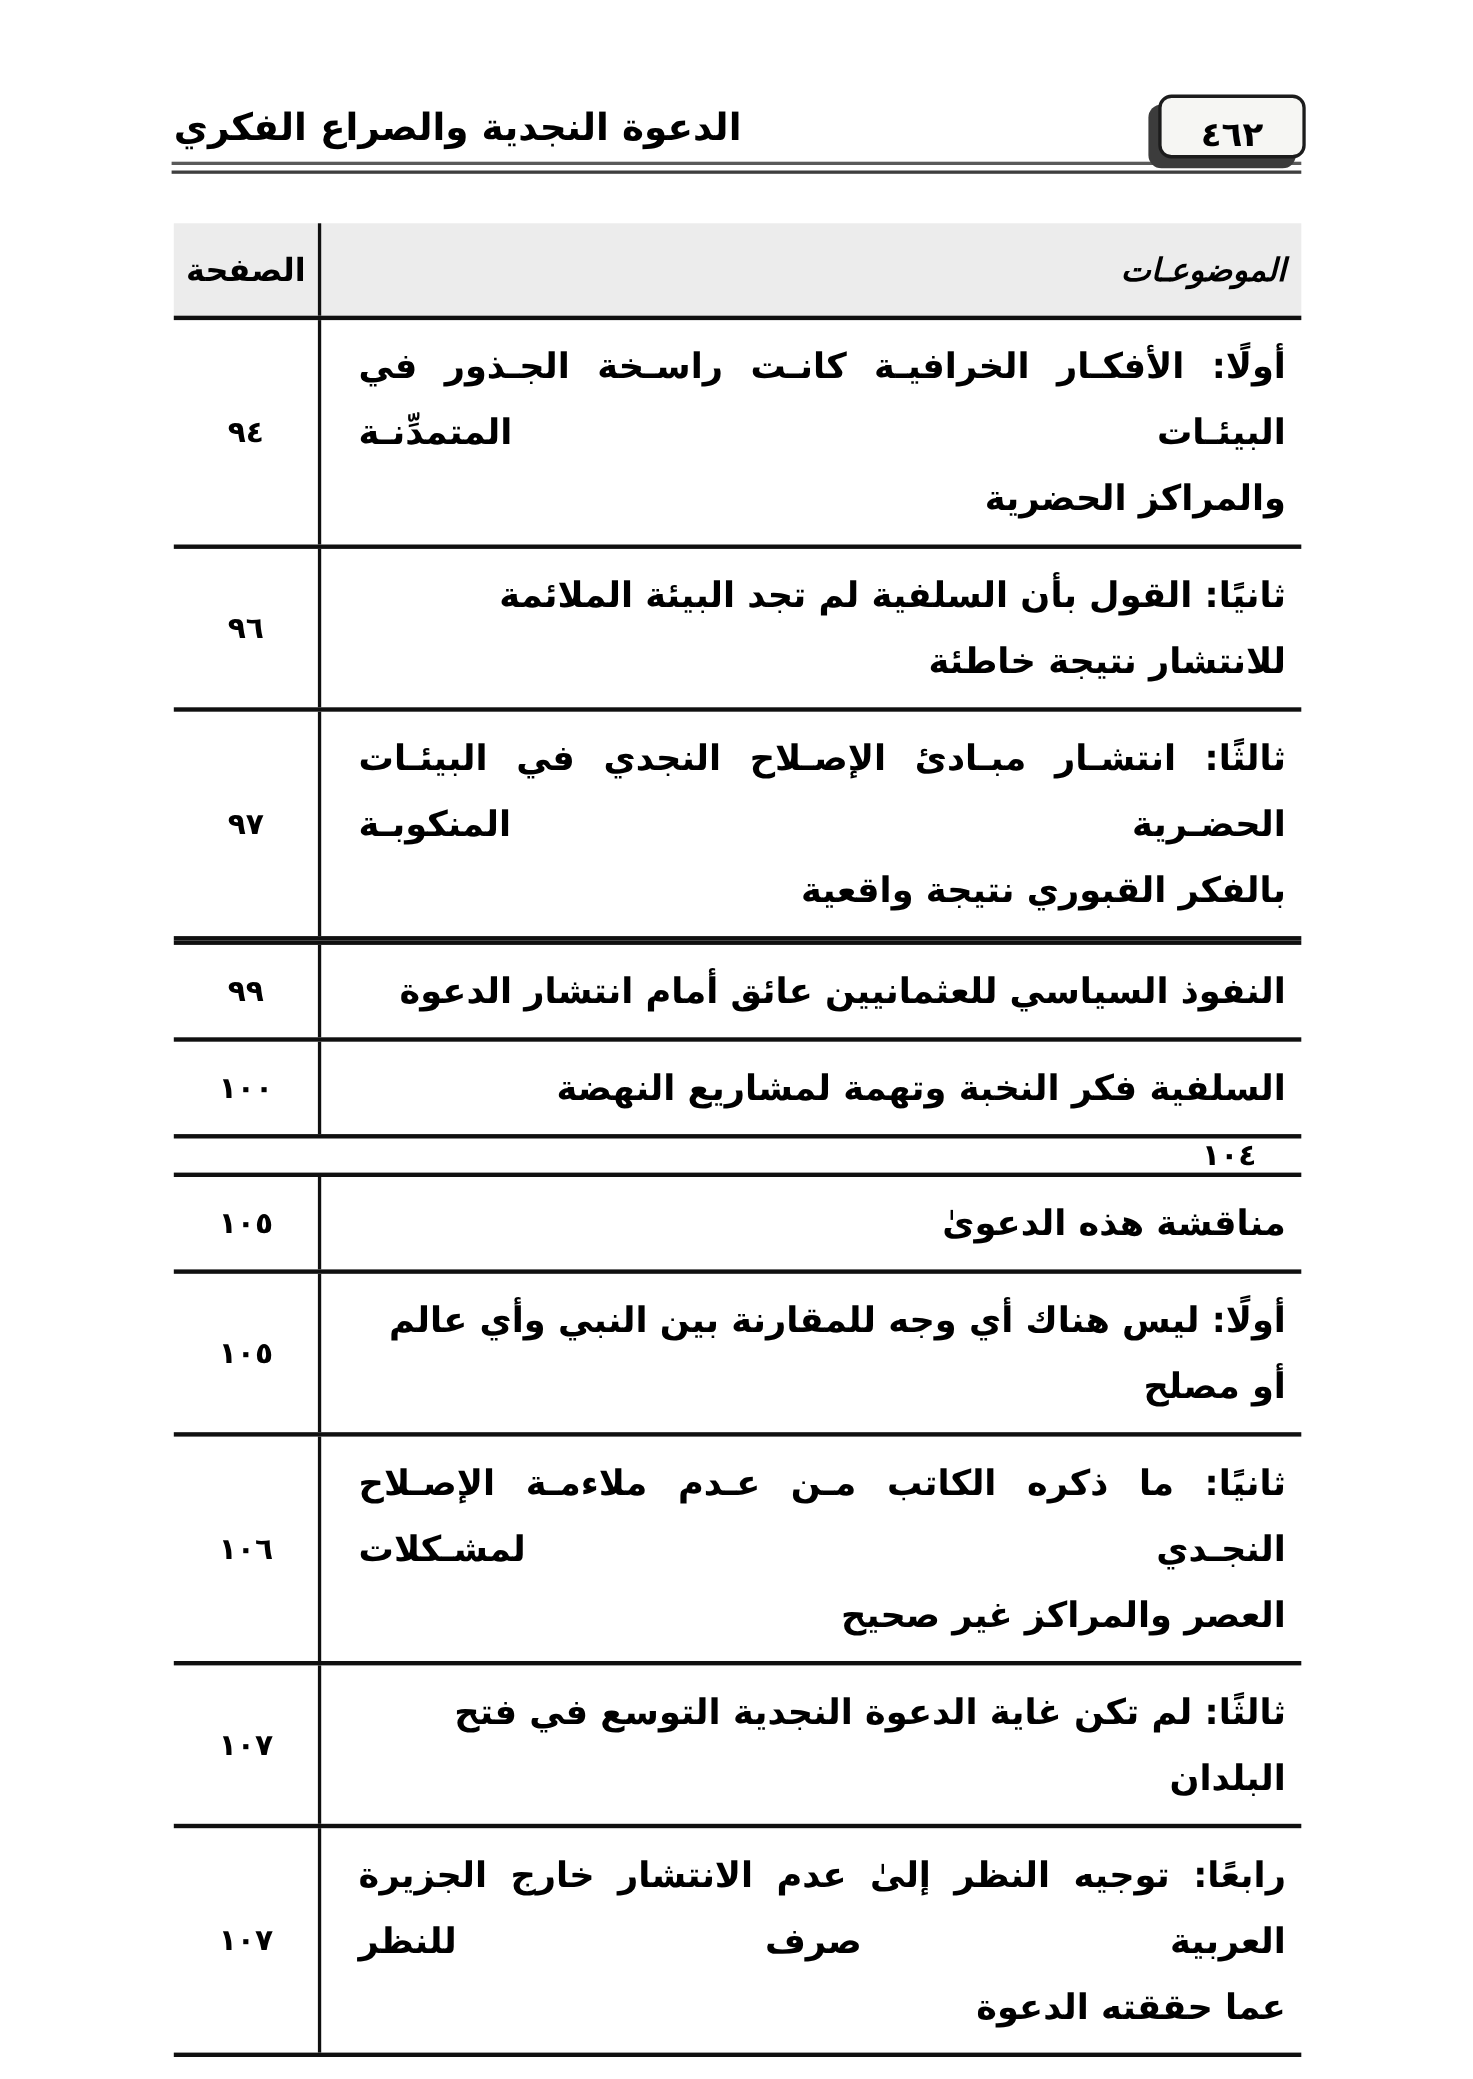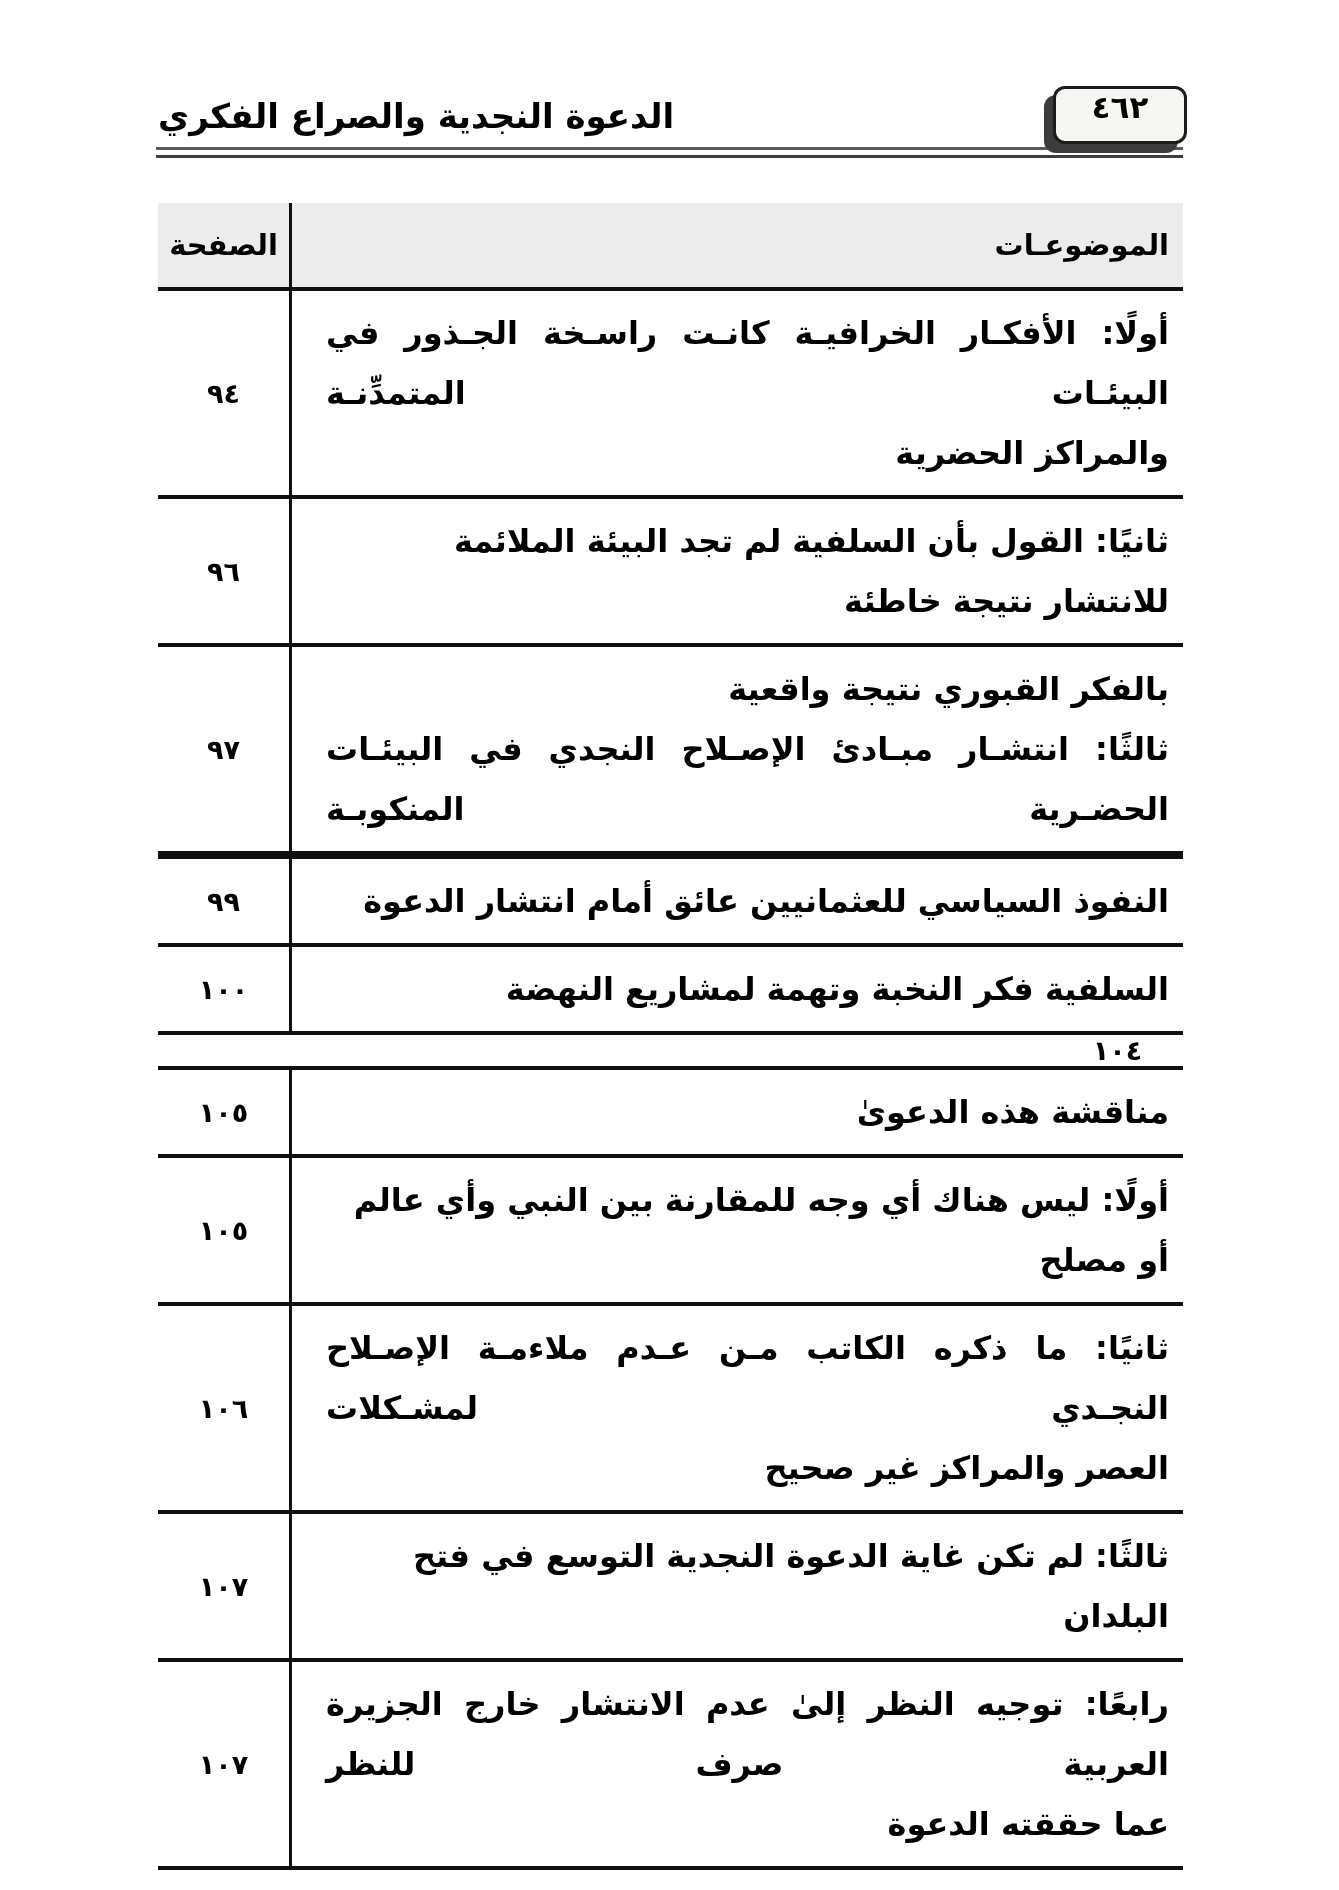--- a/index.html
+++ b/index.html
@@ -16,21 +16,21 @@
     position:absolute; left:158px; top:96px;
     font-size:34px; font-weight:bold; direction:rtl;
   }
   .page-num-box {
     position:absolute; left:1053px; top:86px;
     width:128px; height:52px;
     background:#f6f6f3;
     border:3px solid #1c1c1c;
     border-radius:12px;
     box-shadow:-9px 9px 0 0 #3c3c3c;
-    display:flex; align-items:flex-start; justify-content:center;
+    display:flex; align-items:flex-end; justify-content:center;
     font-size:31px; font-weight:bold;
     z-index:2;
   }
   .double-rule {
     position:absolute; left:156px; top:147px;
     width:1027px; height:5px;
     border-top:3px solid #5a5a5a;
     border-bottom:3px solid #3f3f3f;
     z-index:1;
   }
@@ -54,21 +54,21 @@
     border-left:3px solid #101010;
     padding:12px 14px 12px 34px;
     display:flex; flex-direction:column; justify-content:center;
     font-size:32px; font-weight:bold;
   }
   .page-cell {
     width:131px;
     display:flex; align-items:center; justify-content:center;
     font-size:27px; font-weight:bold;
   }
-  .toc-header .topic-cell { font-size:29px; justify-content:center; }
+  .toc-header .topic-cell { font-size:29px; justify-content:center;font-style:italic; }
   .toc-header .page-cell  { font-size:29px; }
   .topic-line {
     line-height:60px;
     text-align:right;
     text-justify:inter-word;
   }
   .topic-line.stretch {
     text-align:justify;
     text-align-last:justify;
   }
@@ -104,22 +104,22 @@
 
   <div class="toc-row">
     <div class="topic-cell">
             <div class="topic-line">ثانيًا: القول بأن السلفية لم تجد البيئة الملائمة للانتشار نتيجة خاطئة</div>
           </div>
     <div class="page-cell">٩٦</div>
   </div>
 
   <div class="toc-row">
     <div class="topic-cell">
+            <div class="topic-line stretch">ثالثًا: انتشـار مبـادئ الإصـلاح النجدي في البيئـات الحضـرية المنكوبـة</div>
             <div class="topic-line">بالفكر القبوري نتيجة واقعية</div>
-            <div class="topic-line stretch">ثالثًا: انتشـار مبـادئ الإصـلاح النجدي في البيئـات الحضـرية المنكوبـة</div>
           </div>
     <div class="page-cell">٩٧</div>
   </div>
 
   <div class="toc-row">
   </div>
 
   <div class="toc-row">
     <div class="topic-cell">
             <div class="topic-line">النفوذ السياسي للعثمانيين عائق أمام انتشار الدعوة</div>

